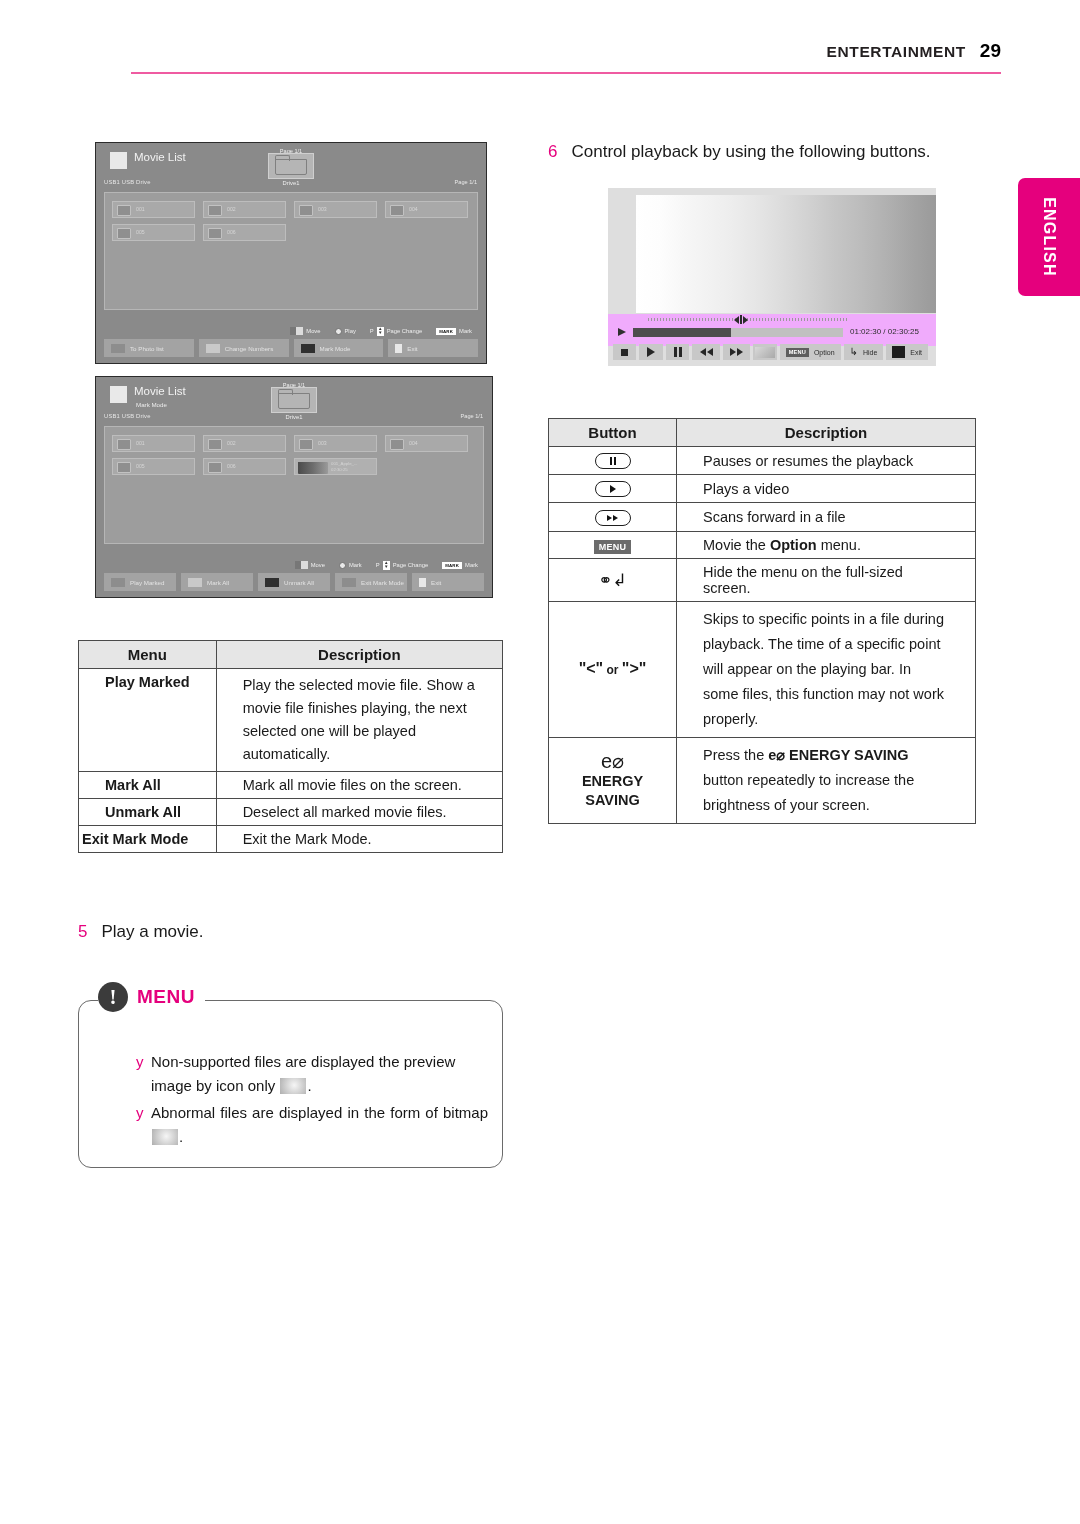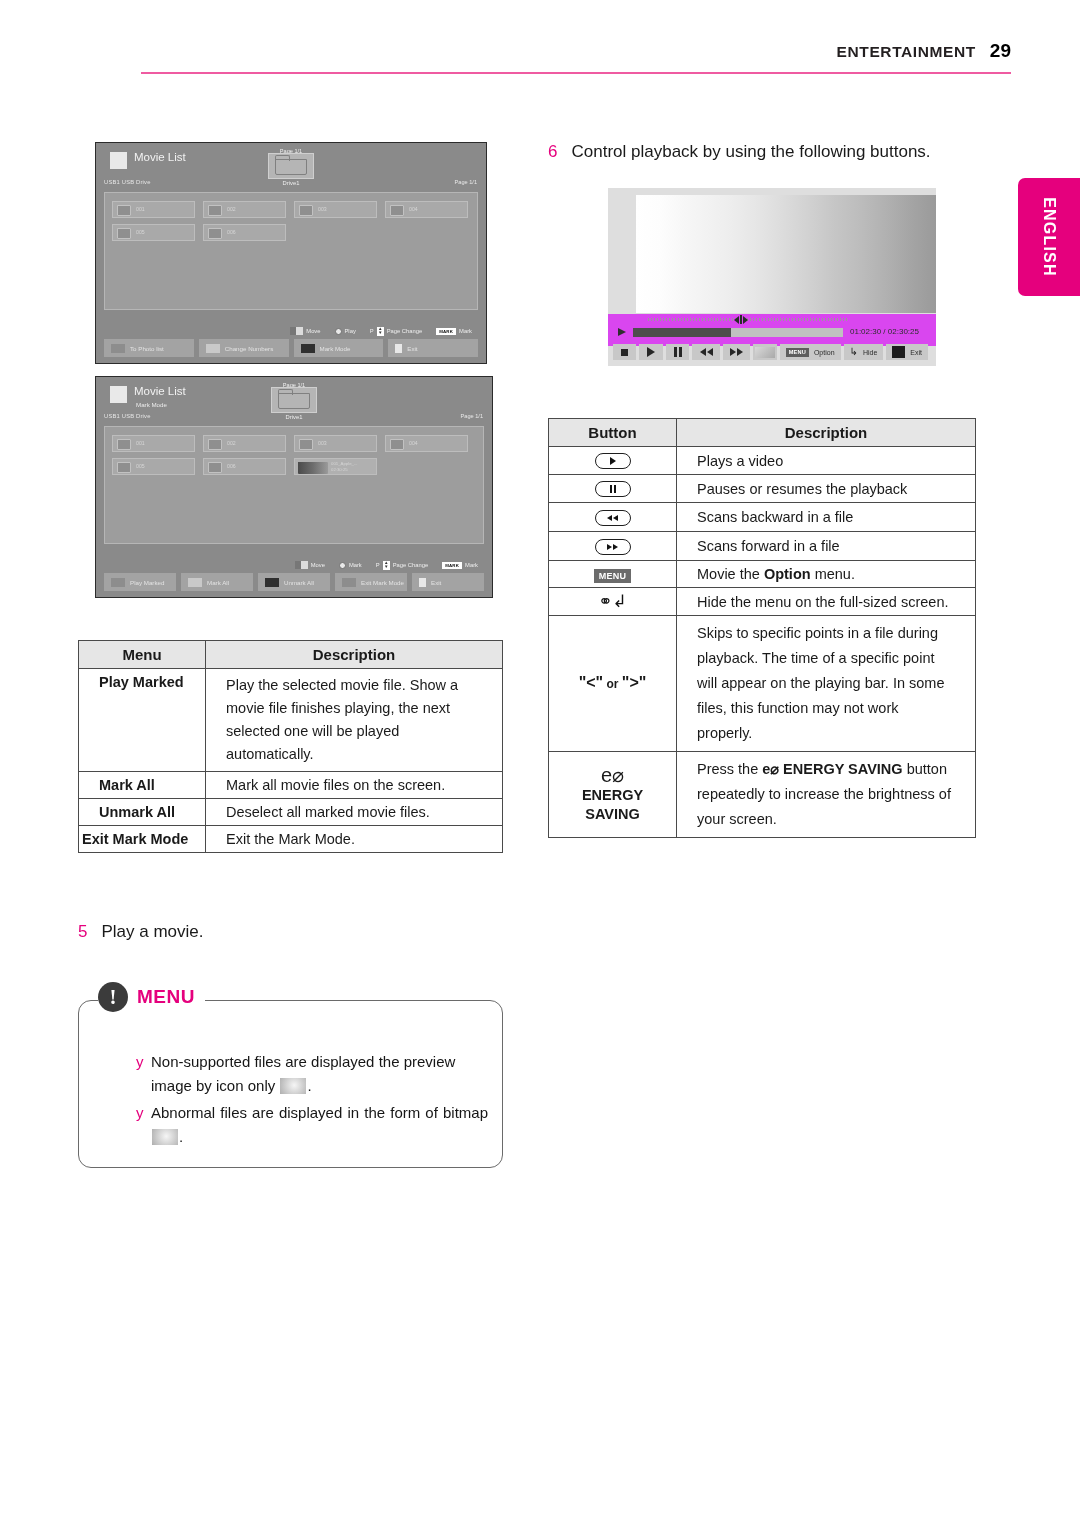--- a/index.html
+++ b/index.html
@@ -8,21 +8,21 @@
     width:1080px; height:1524px;
     background:#ffffff;
     font-family:"Liberation Sans", sans-serif;
     color:#000;
     position:relative;
     overflow:hidden;
   }
 
   
   #header {
-    position:absolute; left:141px; top:40px; width:870px; height:40px;
+    position:absolute; left:131px; top:40px; width:870px; height:40px;
   }
   #header-rule {
     position:absolute; left:0; top:32px; width:870px; height:2px;
     background:#ef5ba1;
   }
   #header-text {
     position:absolute; right:0; top:0; text-align:right;
     white-space:nowrap;
   }
   #header-text .sec {
@@ -156,21 +156,21 @@
     position:absolute; left:608px; top:188px; width:328px; height:178px;
     background:#dedede;
   }
   #pb-video {
     position:absolute; left:28px; top:7px; right:0; height:118px;
     background:linear-gradient(90deg,
       #ffffff 0%, #fdfdfd 8%, #f7f7f7 16%, #f2f2f2 24%, #ededed 32%,
       #e6e6e6 40%, #dddddd 48%, #d2d2d2 57%, #c6c6c6 66%,
       #bcbcbc 75%, #b0b0b0 84%, #a4a4a4 92%, #9a9a9a 100%);
   }
-  #pb-bar { position:absolute; left:0; right:0; top:126px; bottom:20px; background:#d946ef; }
+  #pb-bar { position:absolute; left:0; right:0; top:126px; bottom:20px; background:#f0abfc; }
   #pb-dots {
     position:absolute; left:40px; top:4px; width:200px; height:3px;
     background:repeating-linear-gradient(90deg,#9a9a9a 0 1.2px,transparent 1.2px 3px);
   }
   #pb-marker {
     position:absolute; left:122px; top:0px; width:22px; height:11px;
     display:flex; align-items:center; justify-content:center; gap:1px;
   }
   #pb-marker .lt { width:0;height:0;border-top:4px solid transparent;border-bottom:4px solid transparent;border-right:5px solid #2b2b2b;}
   #pb-marker .bar2 { width:2px;height:9px;background:#2b2b2b; }
@@ -205,21 +205,21 @@
   
   .step { position:absolute; font-size:17px; color:#1a1a1a; }
   .step .num { color:#e5007d; font-weight:normal; margin-right:14px; }
 
   
   table.spec {
     position:absolute; border-collapse:collapse;
     font-size:14.5px; color:#1a1a1a;
   }
   table.spec th, table.spec td {
-    border:1px solid #4a4a4a; padding:5px 20px; vertical-align:middle;
+    border:1px solid #4a4a4a; padding:5px 26px; vertical-align:middle;
   }
   table.spec th {
     background:#e6e6e6; font-weight:bold; text-align:center; font-size:15px;
   }
   table.spec td.k { font-weight:bold; white-space:nowrap; }
   table.spec td.d { }
   table.spec td.btncell { text-align:center; }
 
   .kbtn {
     display:inline-flex; align-items:center; justify-content:center;
@@ -528,38 +528,29 @@
 <table class="spec" id="button-table" style="left:548px; top:418px; width:428px;">
   <thead>
     <tr>
       <th style="width:128px;">Button</th>
       <th>Description</th>
     </tr>
   </thead>
   <tbody>
     <tr>
       <td class="btncell"><span class="kbtn">
+            <span class="kb-pause"></span>
+          </span></td>
+      <td class="d">Pauses or resumes the playback</td>
+    </tr>
+    <tr>
+      <td class="btncell"><span class="kbtn">
             <span class="kb-play"></span>
           </span></td>
       <td class="d">Plays a video</td>
-    </tr>
-    <tr>
-      <td class="btncell"><span class="kbtn">
-            <span class="kb-pause"></span>
-          </span></td>
-      <td class="d">Pauses or resumes the playback</td>
-    </tr>
-    <tr>
-      <td class="btncell"><span class="kbtn">
-            <span class="kb-rew">
-              <i></i>
-              <i></i>
-            </span>
-          </span></td>
-      <td class="d">Scans backward in a file</td>
     </tr>
     <tr>
       <td class="btncell"><span class="kbtn">
             <span class="kb-ff">
               <i></i>
               <i></i>
             </span>
           </span></td>
       <td class="d">Scans forward in a file</td>
     </tr>

